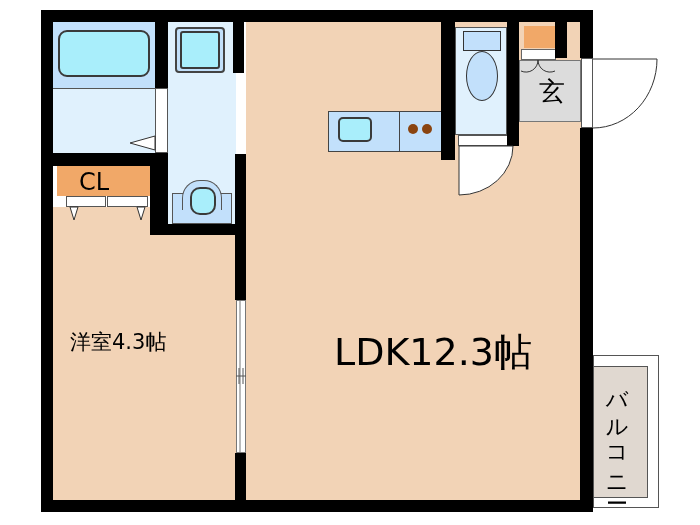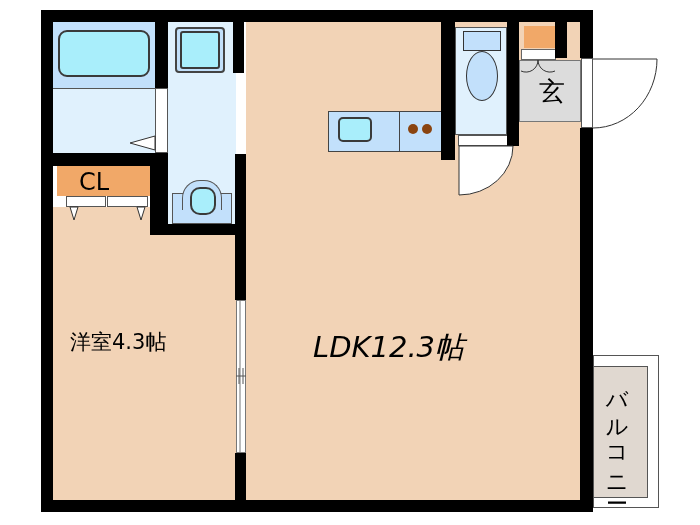--- a/index.html
+++ b/index.html
@@ -98,13 +98,13 @@
 
   <path d="M593,59 L657,59 A64,69 0 0 1 593,128" fill="#fff" stroke="#333" stroke-width="1"></path>
 
   <line x1="240" y1="300" x2="240" y2="453" stroke="#777" stroke-width="1"></line>
   <line x1="236" y1="376" x2="246" y2="376" stroke="#555" stroke-width="1"></line>
   <line x1="239" y1="368" x2="239" y2="384" stroke="#555" stroke-width="1"></line>
   <line x1="243" y1="368" x2="243" y2="384" stroke="#555" stroke-width="1"></line>
 </svg>
 
 <div class="abs label" style="left:70px;top:332px;font-size:21px;">洋室4.3帖</div>
-<div class="abs label" style="left:313px;top:333px;font-size:29px;font-style:italic;">LDK12.3帖</div>
+<div class="abs label" style="left:334px;top:333px;font-size:38px;">LDK12.3帖</div>
 
 </body></html>

